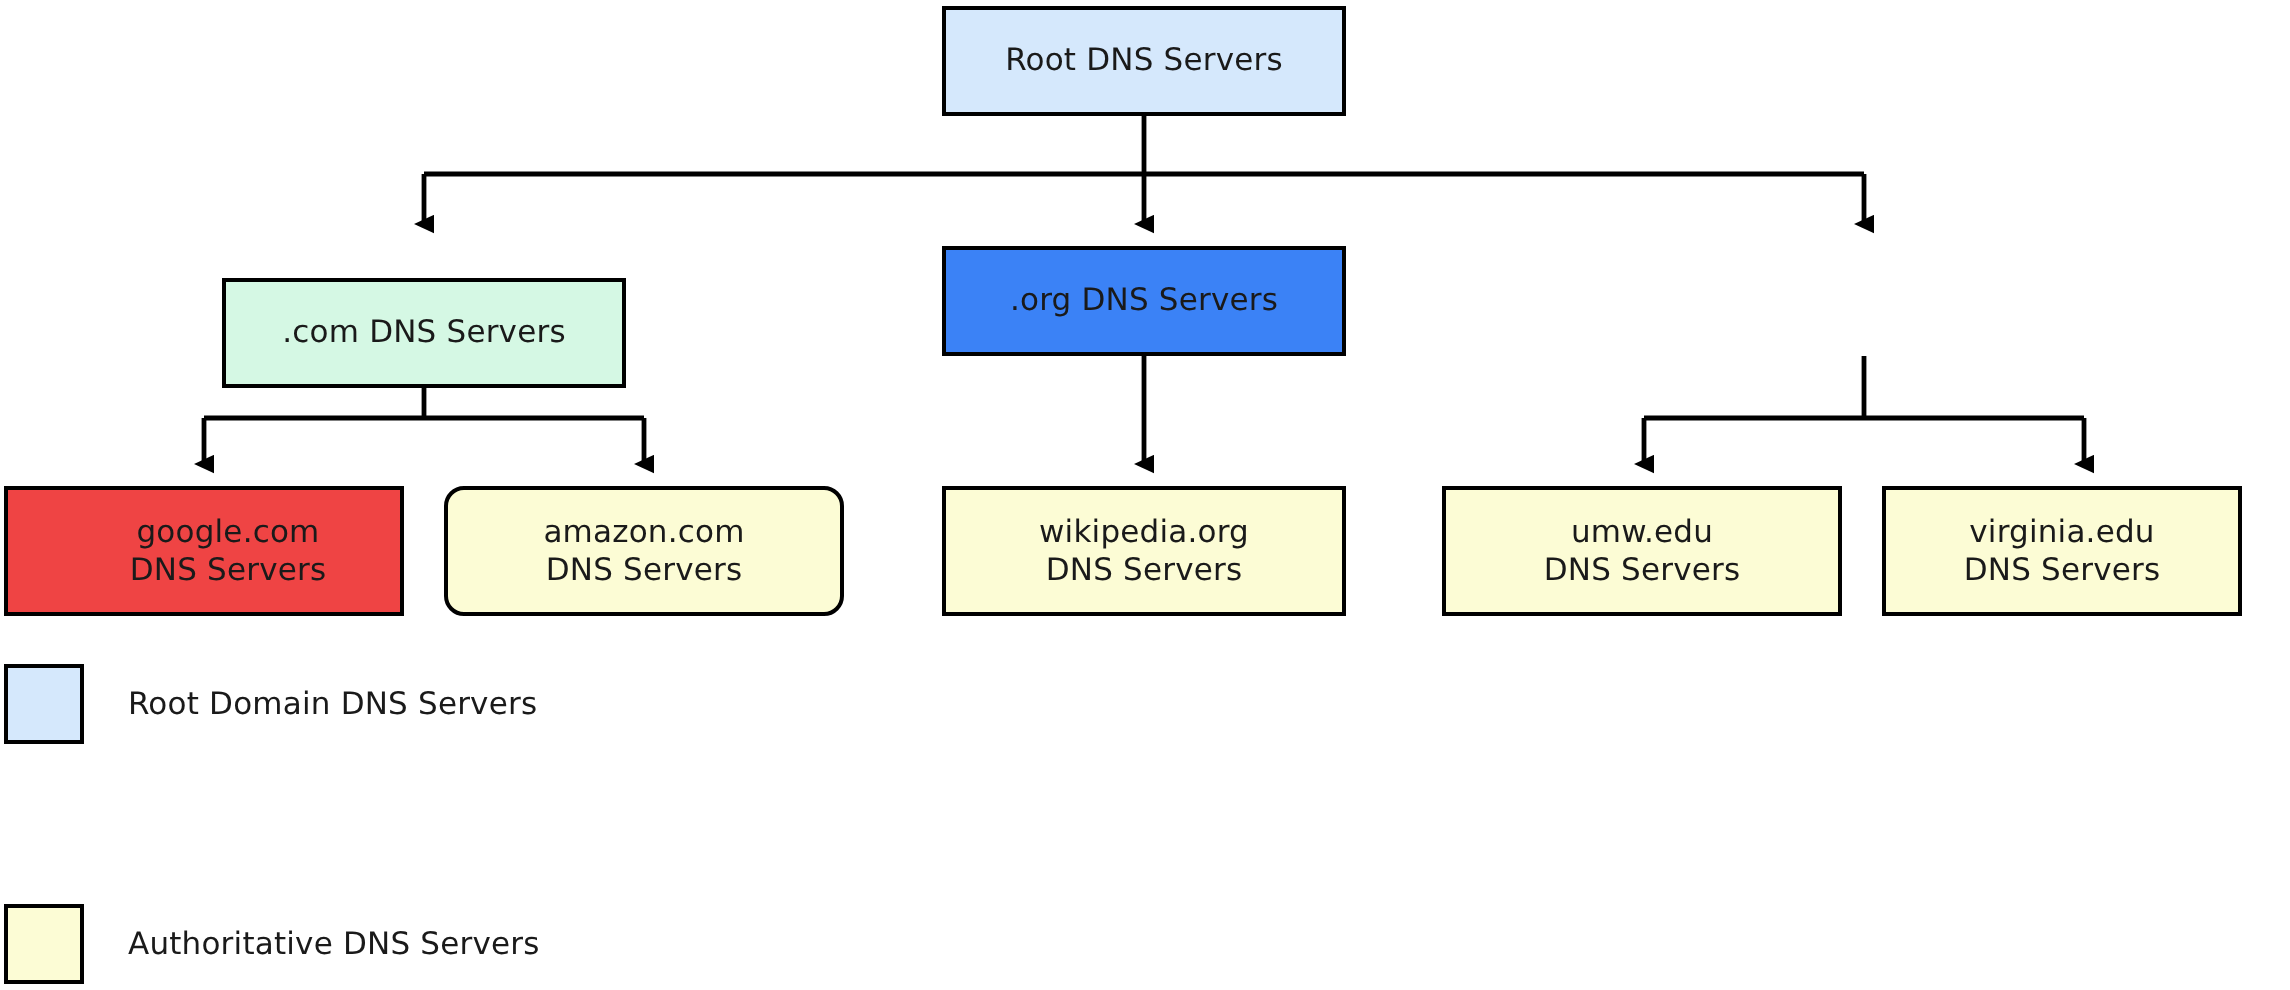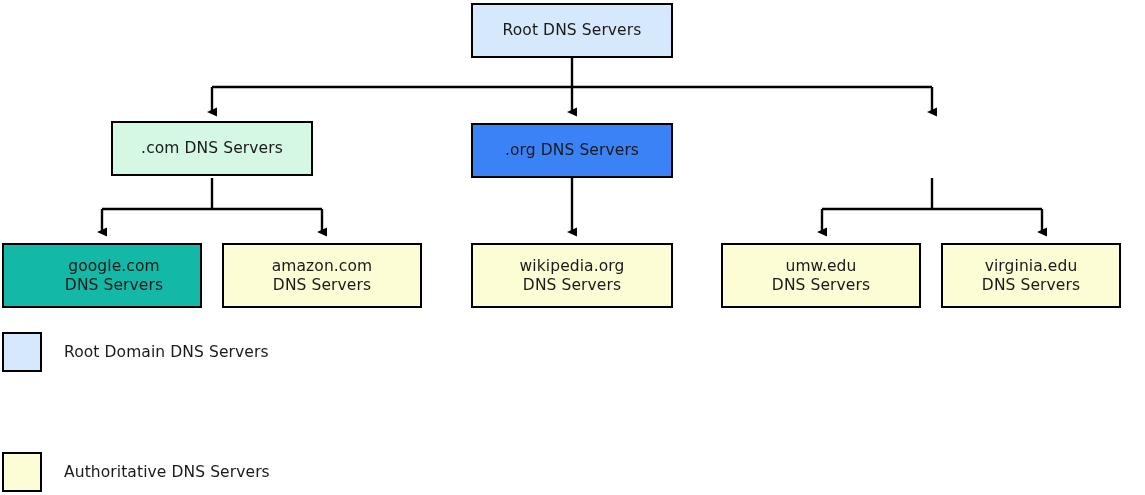--- a/index.html
+++ b/index.html
@@ -118,32 +118,32 @@
     </g>
     <g stroke="#000000" stroke-width="2.4" fill="none">
       <path d="M 1042 209 L 1042 232" marker-end="url(#arrowhead)"></path>
     </g>
   </svg>
 
   <div class="node" style="left:471px; top:3px; width:202px; height:55px; background:#d5e8fc;">
     <span>Root DNS Servers</span>
   </div>
 
-  <div class="node" style="left:111px; top:121px; width:202px; height:55px; background:#d5f8e4;">
+  <div class="node" style="left:111px; top:139px; width:202px; height:55px; background:#d5f8e4;">
     <span>.com DNS Servers</span>
   </div>
   <div class="node" style="left:471px; top:123px; width:202px; height:55px; background:#3b82f6;">
     <span>.org DNS Servers</span>
   </div>
 
-  <div class="node" style="left:2px; top:243px; width:200px; height:65px; background:#14b8a6;padding-left:24px;">
+  <div class="node" style="left:2px; top:243px; width:200px; height:65px; background:#ef4444;padding-left:24px;">
     <span>google.com</span>
     <span class="line2">DNS Servers</span>
   </div>
-  <div class="node" style="left:222px; top:243px; width:200px; height:65px; background:#fcfcd5;">
+  <div class="node" style="left:222px; top:243px; width:200px; height:65px; background:#fcfcd5;border-radius:10px;">
     <span>amazon.com</span>
     <span class="line2">DNS Servers</span>
   </div>
   <div class="node" style="left:471px; top:243px; width:202px; height:65px; background:#fcfcd5;">
     <span>wikipedia.org</span>
     <span class="line2">DNS Servers</span>
   </div>
   <div class="node" style="left:721px; top:243px; width:200px; height:65px; background:#fcfcd5;">
     <span>umw.edu</span>
     <span class="line2">DNS Servers</span>

